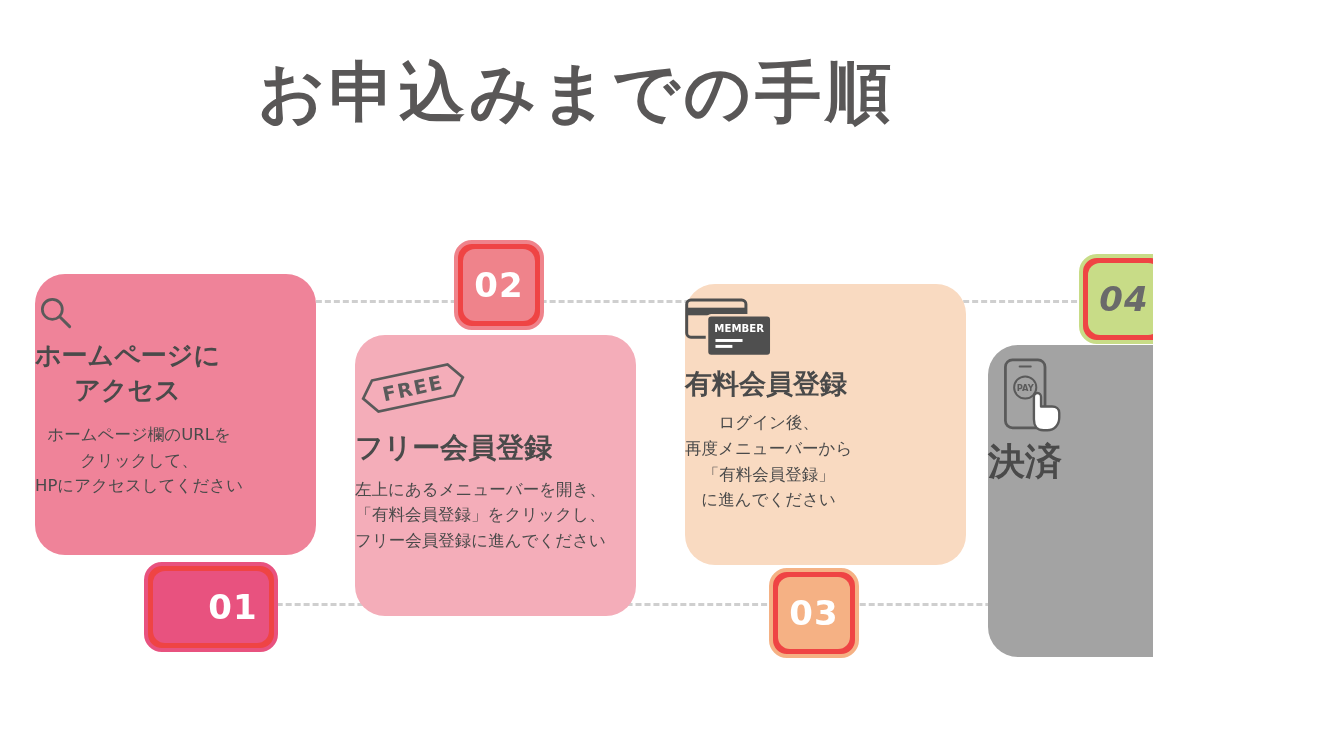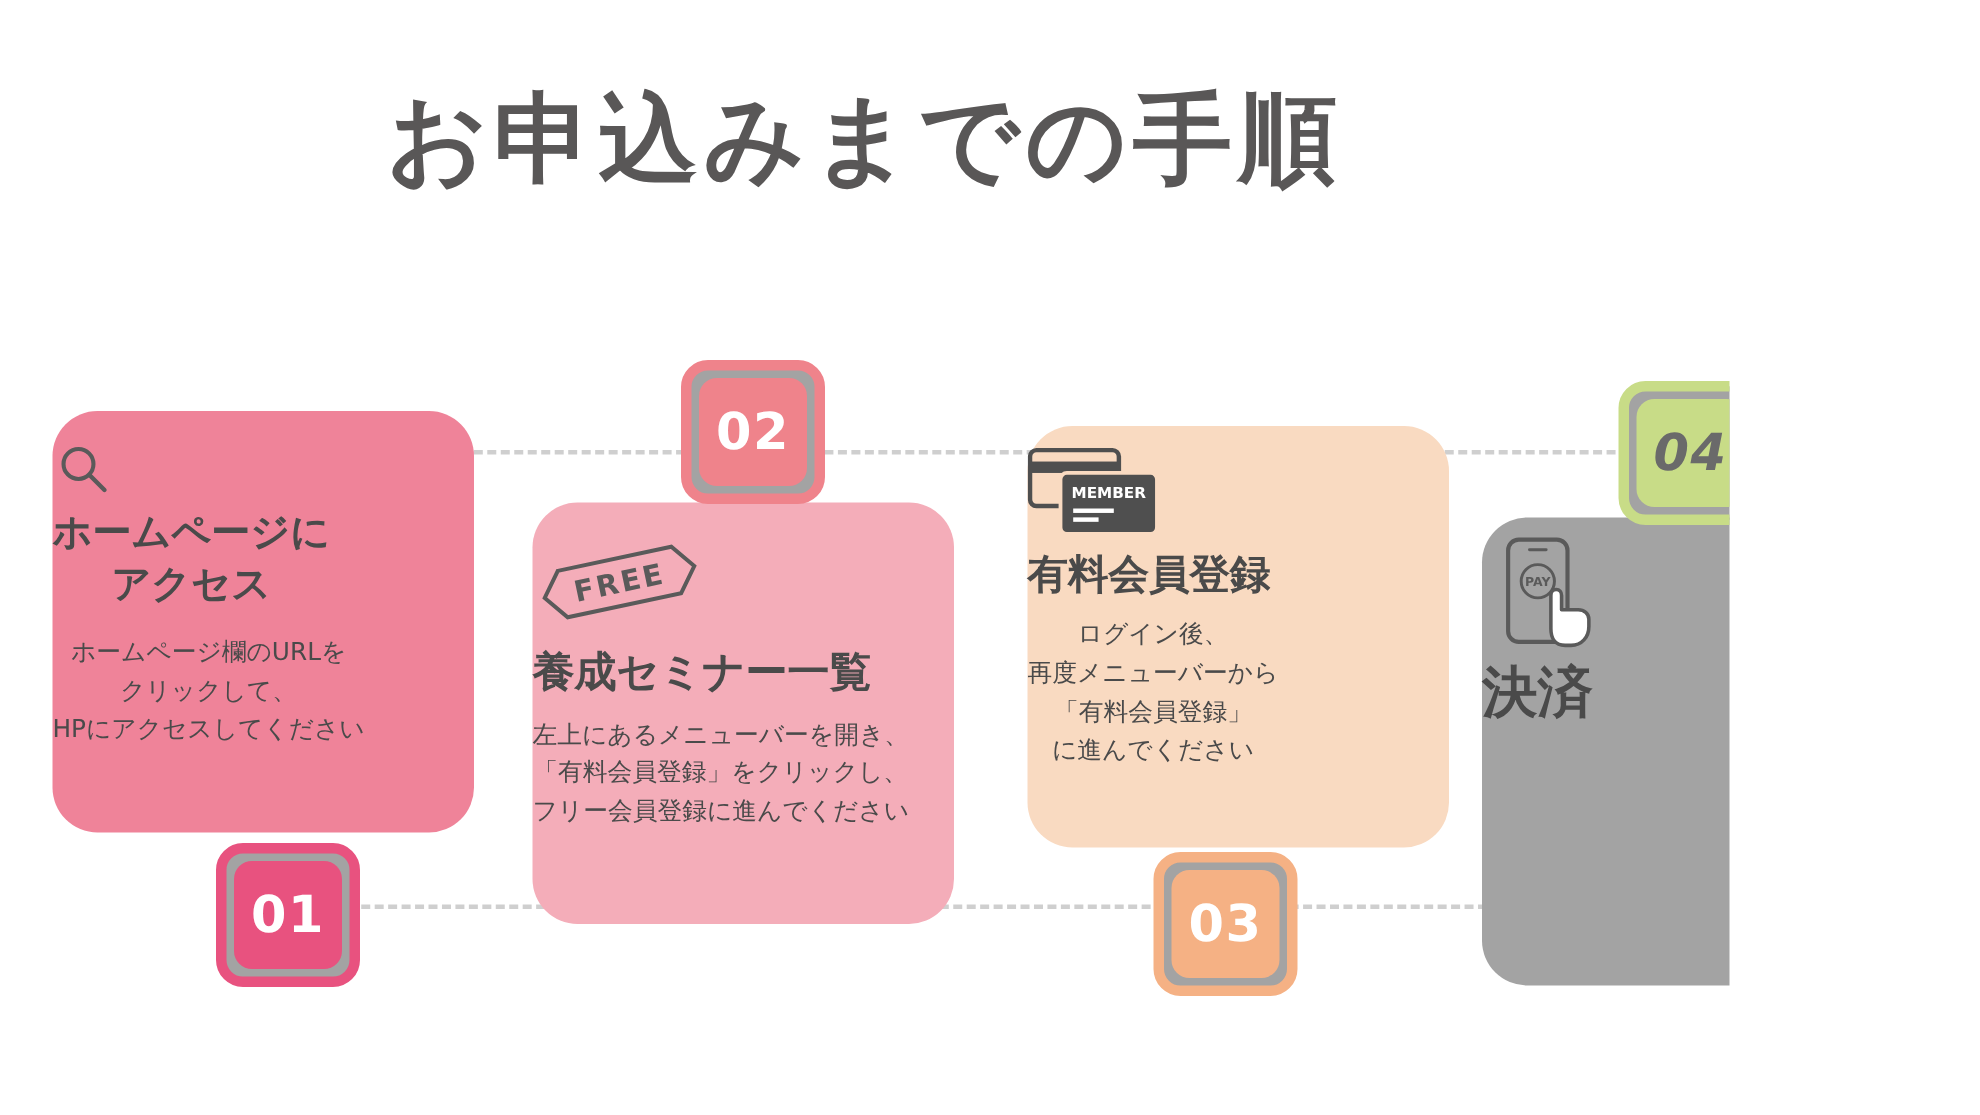--- a/index.html
+++ b/index.html
@@ -77,22 +77,22 @@
   .card-3 .card-heading { margin-top: 8px; font-size: 27px; }
   .card-3 .card-body { margin-top: 8px; }
 
   .card-4 .icon-wrap { margin-top: 12px; }
   .card-4 .card-heading { margin-top: 0px; font-size: 37px; }
   .card-4 .card-body { margin-top: 6px; font-size: 16px; }
 
   .badge {
     position: absolute;
     z-index: 3;
-    background: #a3a3a3;
-    border: 7px solid #eab308;
+    background: #ef4444;
+    border: 4px solid #eab308;
     border-radius: 18px;
     padding: 5px;
     box-sizing: content-box;
   }
   .badge-num {
     width: 72px;
     height: 72px;
     border-radius: 12px;
     display: flex;
     align-items: center;
@@ -125,33 +125,33 @@
         <line x1="23.8" y1="23.8" x2="33" y2="33" stroke="#5a5a5a" stroke-width="2.8" stroke-linecap="round"></line>
       </svg>
     </span>
     <div class="card-heading">ホームページに
 アクセス</div>
     <div class="card-body">ホームページ欄のURLを
 クリックして、
 HPにアクセスしてください</div>
   </div>
   <div class="badge badge-1" style="border-color: rgb(232, 82, 127);">
-    <div class="badge-num" style="background-color: rgb(232, 82, 127); color: rgb(255, 255, 255);">01</div>
+    <div class="badge-num" style="background-color: rgb(232, 82, 127); color: rgb(255, 255, 255); padding-left: 44px;">01</div>
   </div>
 
   <div class="card card-2" style="background-color: rgb(244, 173, 185);">
     <span class="icon-wrap">
       <svg width="116" height="62" viewBox="0 0 132 62">
         <g transform="rotate(-12 66 31)">
           <polygon points="22,13 110,13 124,31 110,49 22,49 8,31" fill="none" stroke="#5a5a5a" stroke-width="3"></polygon>
           <text x="66" y="39" text-anchor="middle" font-size="22" font-weight="bold" letter-spacing="2" fill="#5a5a5a">FREE</text>
         </g>
       </svg>
     </span>
-    <div class="card-heading">養成セミナー一覧</div>
+    <div class="card-heading">フリー会員登録</div>
     <div class="card-body">左上にあるメニューバーを開き、
 「有料会員登録」をクリックし、
 フリー会員登録に進んでください</div>
   </div>
   <div class="badge badge-2" style="border-color: rgb(239, 131, 139);">
     <div class="badge-num" style="background-color: rgb(239, 131, 139); color: rgb(255, 255, 255);">02</div>
   </div>
 
   <div class="card card-3" style="background-color: rgb(249, 218, 193);">
     <span class="icon-wrap">

